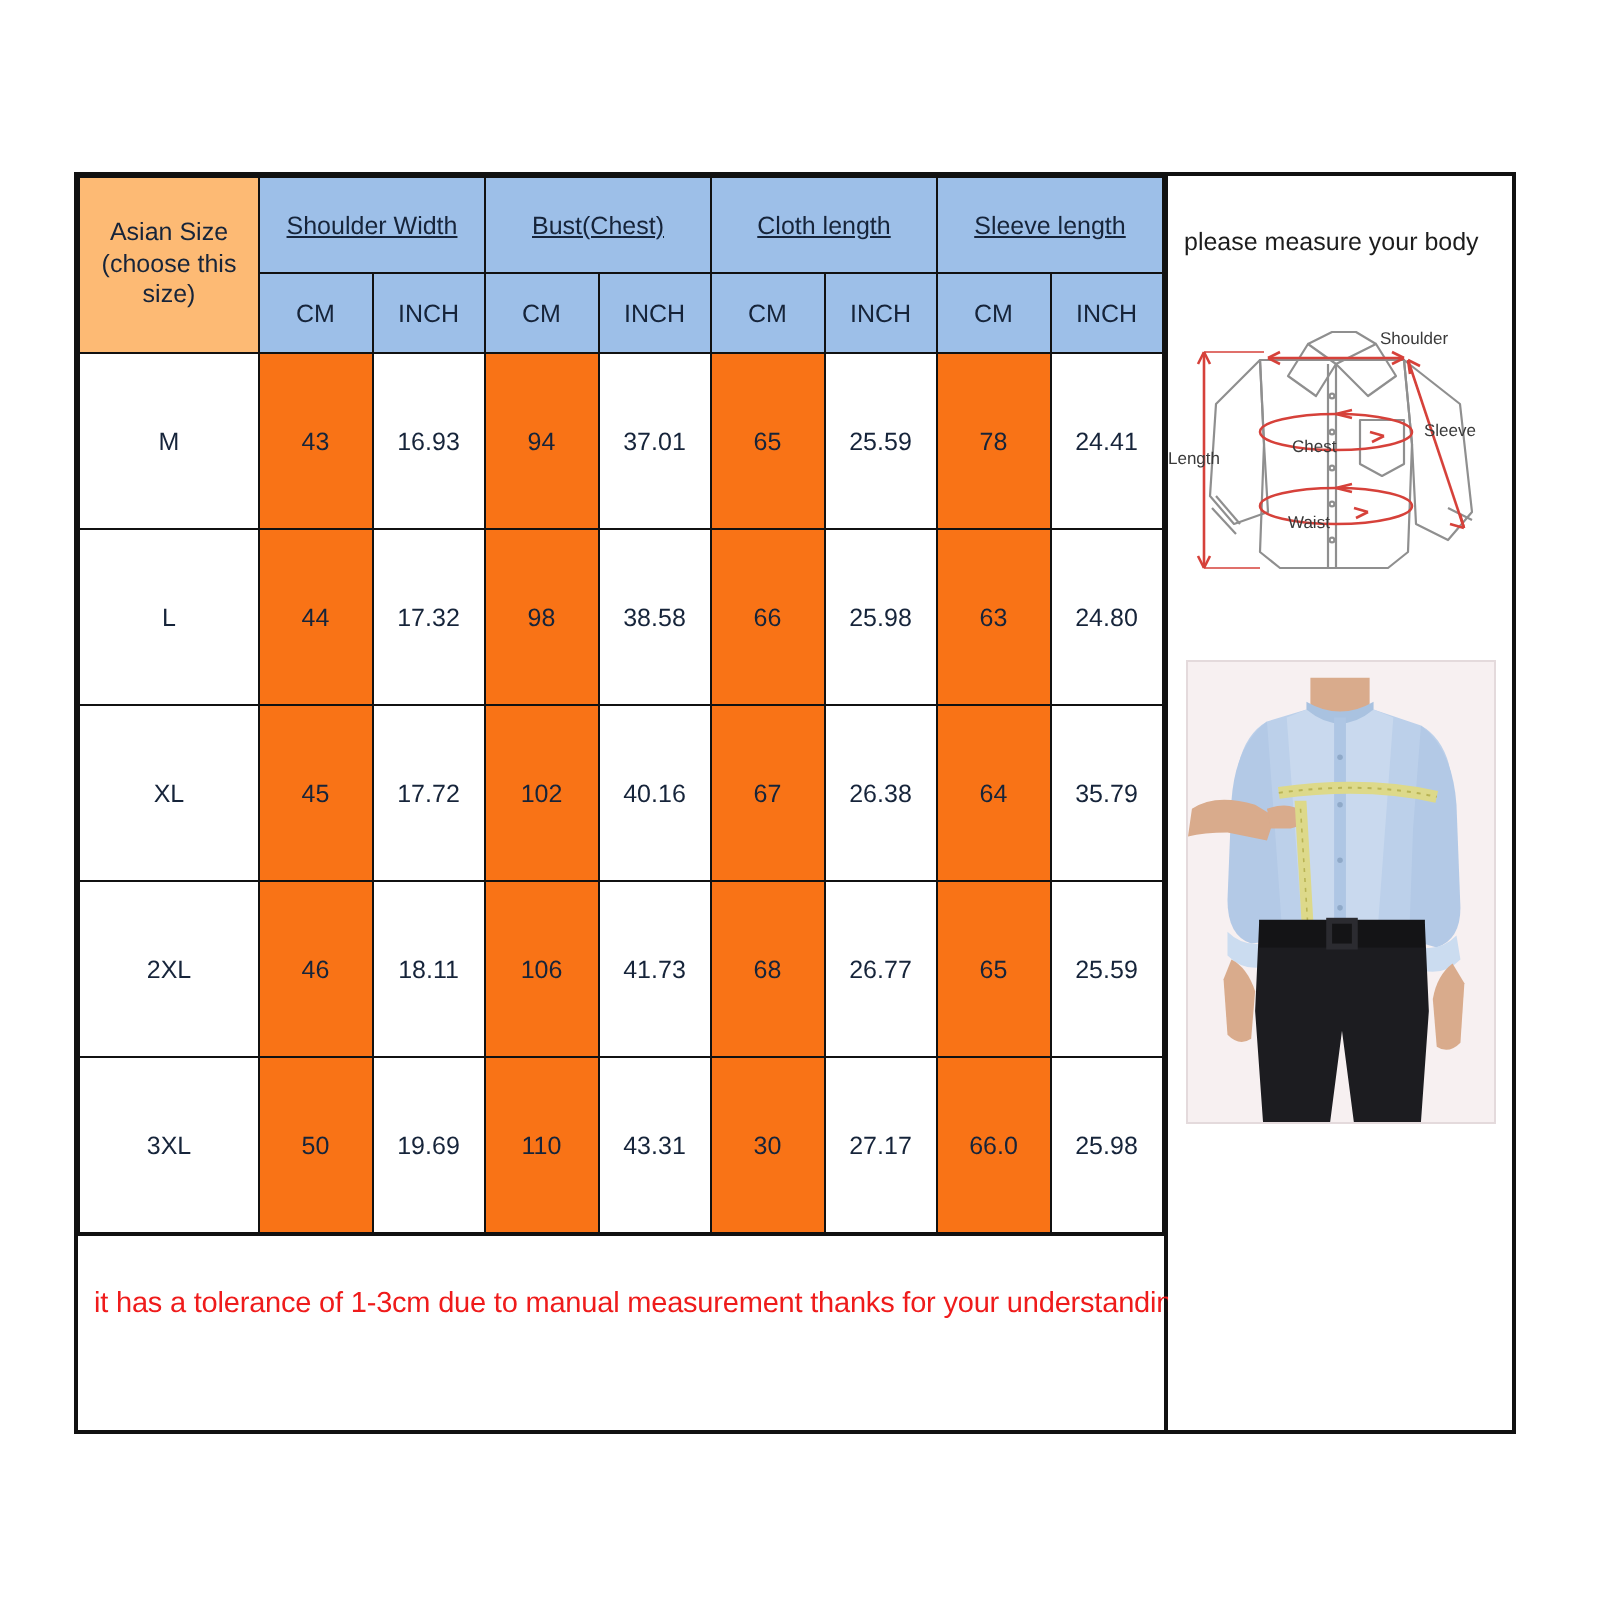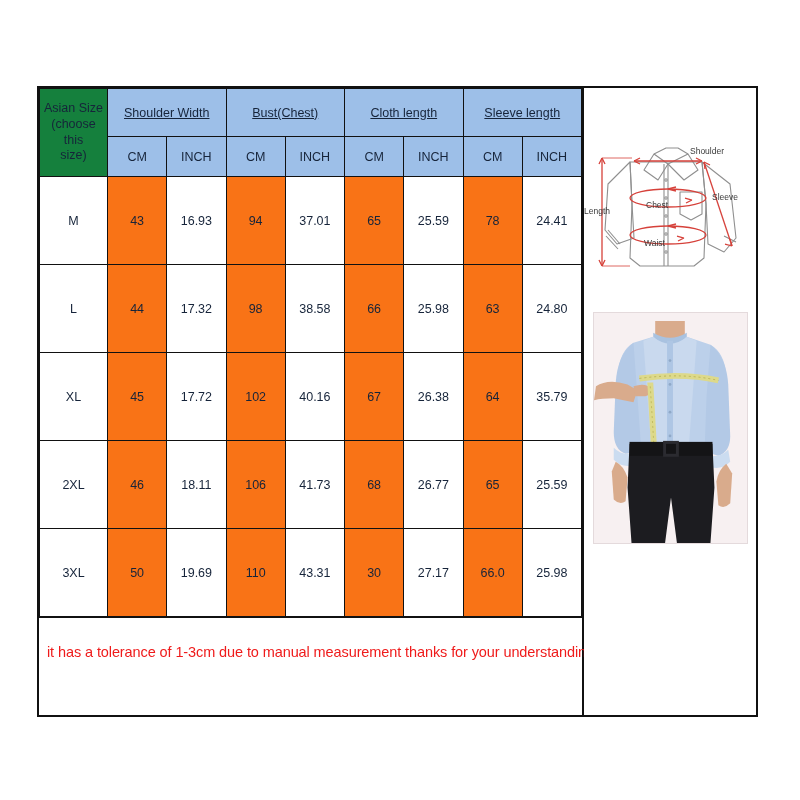--- a/index.html
+++ b/index.html
@@ -49,22 +49,22 @@
     font-weight: normal;
     padding: 0;
   }
   th.grp-head {
     background: #9dbfe8;
     height: 48px;
     font-size: 13px;
     text-decoration: underline;
   }
   th.size-head {
-    background: #15803d;
-    width: 68px;
+    background: #fdba74;
+    width: 90px;
     font-size: 12.5px;
     line-height: 1.25;
     padding: 2px 4px;
   }
   th.unit-head {
     background: #9dbfe8;
     height: 40px;
     font-size: 12.5px;
   }
   td.size-cell {
@@ -229,20 +229,21 @@
 
       <div id="note-area">
         <div id="note-text">it has a tolerance of 1-3cm due to manual measurement thanks for your understanding</div>
       </div>
 
     </div>
 
     <div id="right-pane">
 
       <div id="measure-note">
+        <div>please measure your body</div>
       </div>
 
       <div id="shirt-diagram">
         <svg viewBox="0 0 172 172" xmlns="http://www.w3.org/2000/svg">
           <g fill="none" stroke="#8f8f8f" stroke-width="1.1" stroke-linejoin="round">
 
             <path d="M46 44 L24 66 L21 112 L33 126 L50 120 L48 86 Z"></path>
             <path d="M24 112 L36 126"></path>
             <path d="M22 118 L34 131"></path>
 

